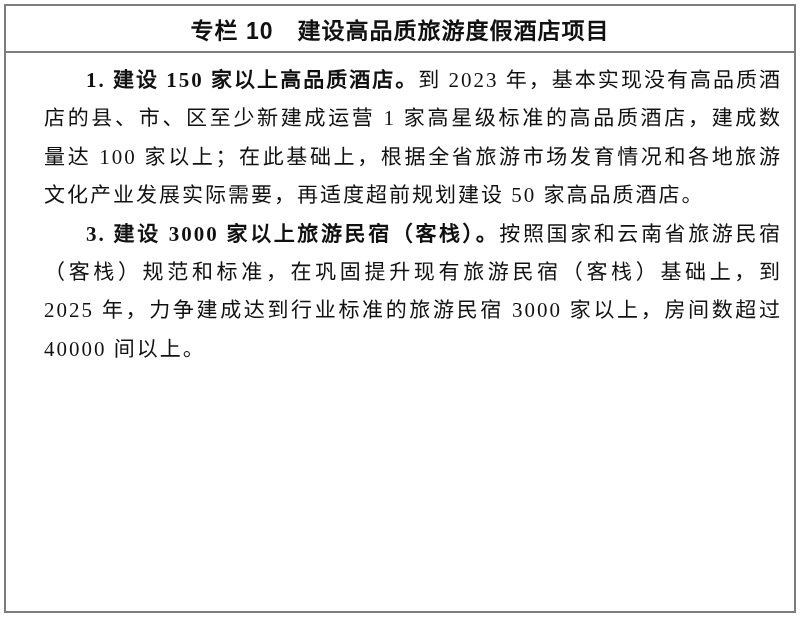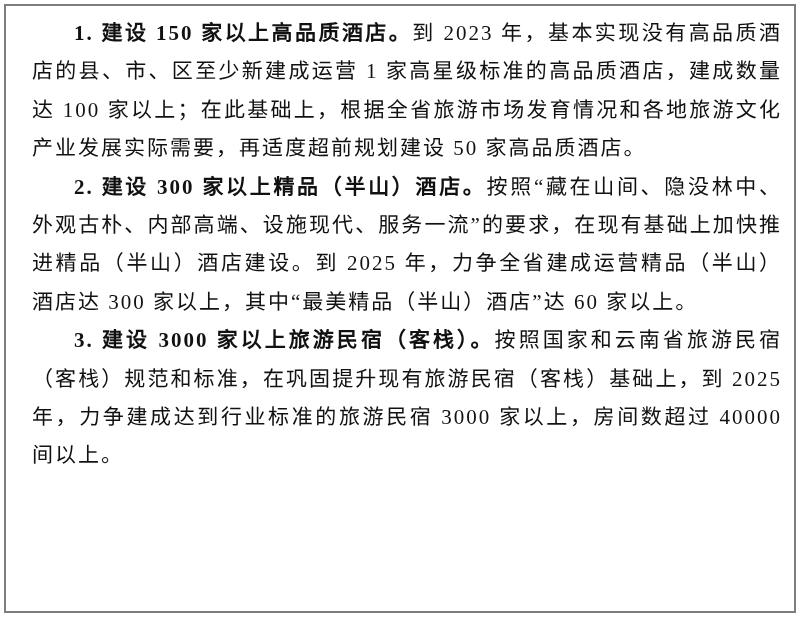--- a/index.html
+++ b/index.html
@@ -39,49 +39,50 @@
     font-weight:bold;
     font-size:23px;
     letter-spacing:1px;
     color:var(--text-color);
     white-space:nowrap;
   }
   .panel-body{
     flex:1 1 auto;
     padding:8px 12px 6px 26px;
     overflow:hidden;
+    margin-left:12px;
   }
   .para{
     font-size:21px;
     line-height:38.4px;
     letter-spacing:2px;
     text-align:justify;
     text-justify:inter-ideograph;
     text-indent:2em;
   }
   .para .lead{
     font-weight:bold;
   }
 </style>
 </head>
 <body>
 
 <div class="page">
   <div class="panel">
 
+    <div class="panel-title-row">
+      <div class="panel-title">专栏 10　建设高品质旅游度假酒店项目</div>
+    </div>
 
     <div class="panel-body">
 
       <p class="para">
         <span class="lead">1. 建设 150 家以上高品质酒店。</span><span>到 2023 年，基本实现没有高品质酒店的县、市、区至少新建成运营 1 家高星级标准的高品质酒店，建成数量达 100 家以上；在此基础上，根据全省旅游市场发育情况和各地旅游文化产业发展实际需要，再适度超前规划建设 50 家高品质酒店。</span>
       </p>
 
-      <p class="para">
-        <span class="lead">2. 建设 300 家以上精品（半山）酒店。</span><span>按照“藏在山间、隐没林中、外观古朴、内部高端、设施现代、服务一流”的要求，在现有基础上加快推进精品（半山）酒店建设。到 2025 年，力争全省建成运营精品（半山）酒店达 300 家以上，其中“最美精品（半山）酒店”达 60 家以上。</span>
-      </p>
 
       <p class="para">
         <span class="lead">3. 建设 3000 家以上旅游民宿（客栈）。</span><span>按照国家和云南省旅游民宿（客栈）规范和标准，在巩固提升现有旅游民宿（客栈）基础上，到 2025 年，力争建成达到行业标准的旅游民宿 3000 家以上，房间数超过 40000 间以上。</span>
       </p>
 
     </div>
   </div>
 </div>
 
 </body></html>

